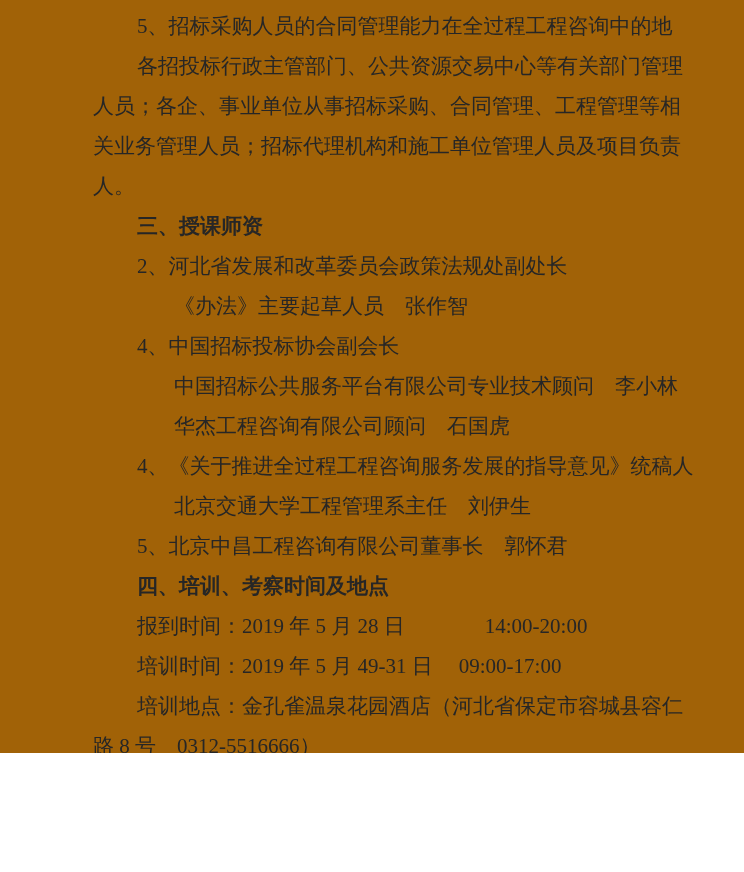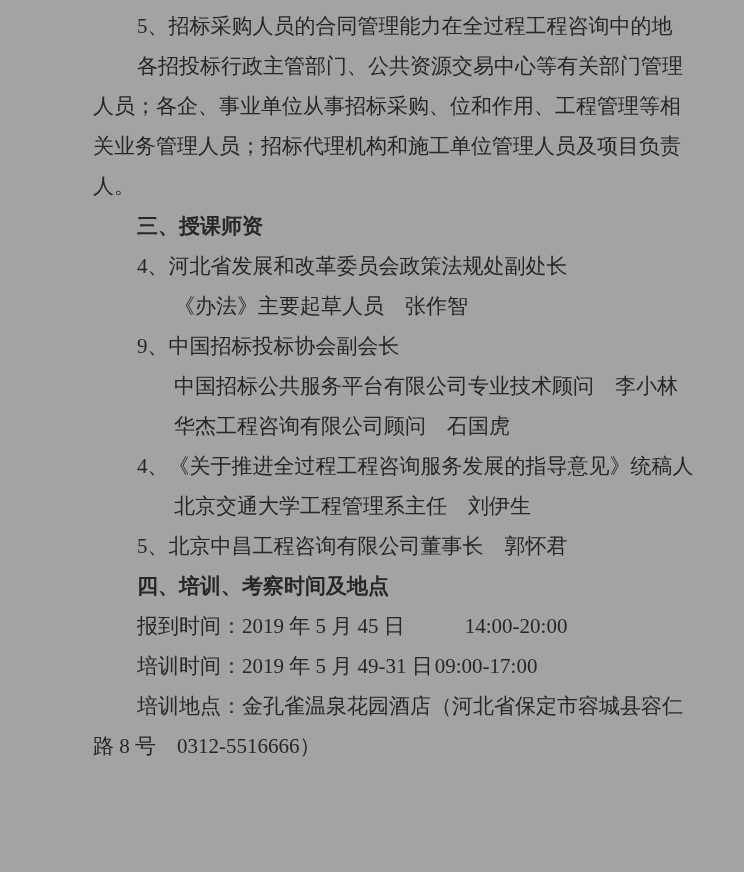--- a/index.html
+++ b/index.html
@@ -1,67 +1,67 @@
 <!DOCTYPE html>
 <html><head>
 <meta charset="utf-8">
 <style>
   html, body { margin: 0; padding: 0; background: #ffffff; }
   .page {
     position: relative;
     width: 744px;
-    height: 872px;
+    height: 753px;
     box-sizing: border-box;
     padding: 6px 88px 0 93px;
     overflow: hidden;
-    background: #a3a3a3;
+    background: #a16207;
     font-family: "Liberation Serif", "DejaVu Serif", serif;
     font-size: 21px;
     color: #262626;
   }
   .line {
     margin: 0;
     height: 40px;
     line-height: 40px;
     white-space: nowrap;
     font-weight: 400;
   }
   .indent { padding-left: 44px; }
   .sub    { padding-left: 81px; }
   .flush  { padding-left: 0; }
   .bold   { font-weight: 700; }
-  .time-wide   { margin-left: 60px; }
-  .time-narrow { margin-left: 2px; }
+  .time-wide   { margin-left: 80px; }
+  .time-narrow { margin-left: 26px; }
 </style>
 </head>
 <body>
 
 <div class="page">
   <p class="line indent">5、招标采购人员的合同管理能力在全过程工程咨询中的地</p>
 
 
   <p class="line indent">各招投标行政主管部门、公共资源交易中心等有关部门管理</p>
-  <p class="line flush">人员；各企、事业单位从事招标采购、位和作用、工程管理等相</p>
+  <p class="line flush">人员；各企、事业单位从事招标采购、合同管理、工程管理等相</p>
   <p class="line flush">关业务管理人员；招标代理机构和施工单位管理人员及项目负责</p>
   <p class="line flush">人。</p>
 
   <p class="line indent bold">三、授课师资</p>
 
-  <p class="line indent">4、河北省发展和改革委员会政策法规处副处长</p>
+  <p class="line indent">2、河北省发展和改革委员会政策法规处副处长</p>
   <p class="line sub">《办法》主要起草人员　张作智</p>
-  <p class="line indent">9、中国招标投标协会副会长</p>
+  <p class="line indent">4、中国招标投标协会副会长</p>
   <p class="line sub">中国招标公共服务平台有限公司专业技术顾问　李小林</p>
   <p class="line sub">华杰工程咨询有限公司顾问　石国虎</p>
   <p class="line indent">4、《关于推进全过程工程咨询服务发展的指导意见》统稿人</p>
   <p class="line sub">北京交通大学工程管理系主任　刘伊生</p>
   <p class="line indent">5、北京中昌工程咨询有限公司董事长　郭怀君</p>
 
   <p class="line indent bold">四、培训、考察时间及地点</p>
 
   <p class="line indent">
-    <span>报到时间：2019 年 5 月 45 日</span><span class="time-wide">14:00-20:00</span>
+    <span>报到时间：2019 年 5 月 28 日</span><span class="time-wide">14:00-20:00</span>
   </p>
   <p class="line indent">
     <span>培训时间：2019 年 5 月 49-31 日</span><span class="time-narrow">09:00-17:00</span>
   </p>
   <p class="line indent">培训地点：金孔雀温泉花园酒店（河北省保定市容城县容仁</p>
   <p class="line flush">路 8 号　0312-5516666）</p>
 </div>
 
 </body></html>

